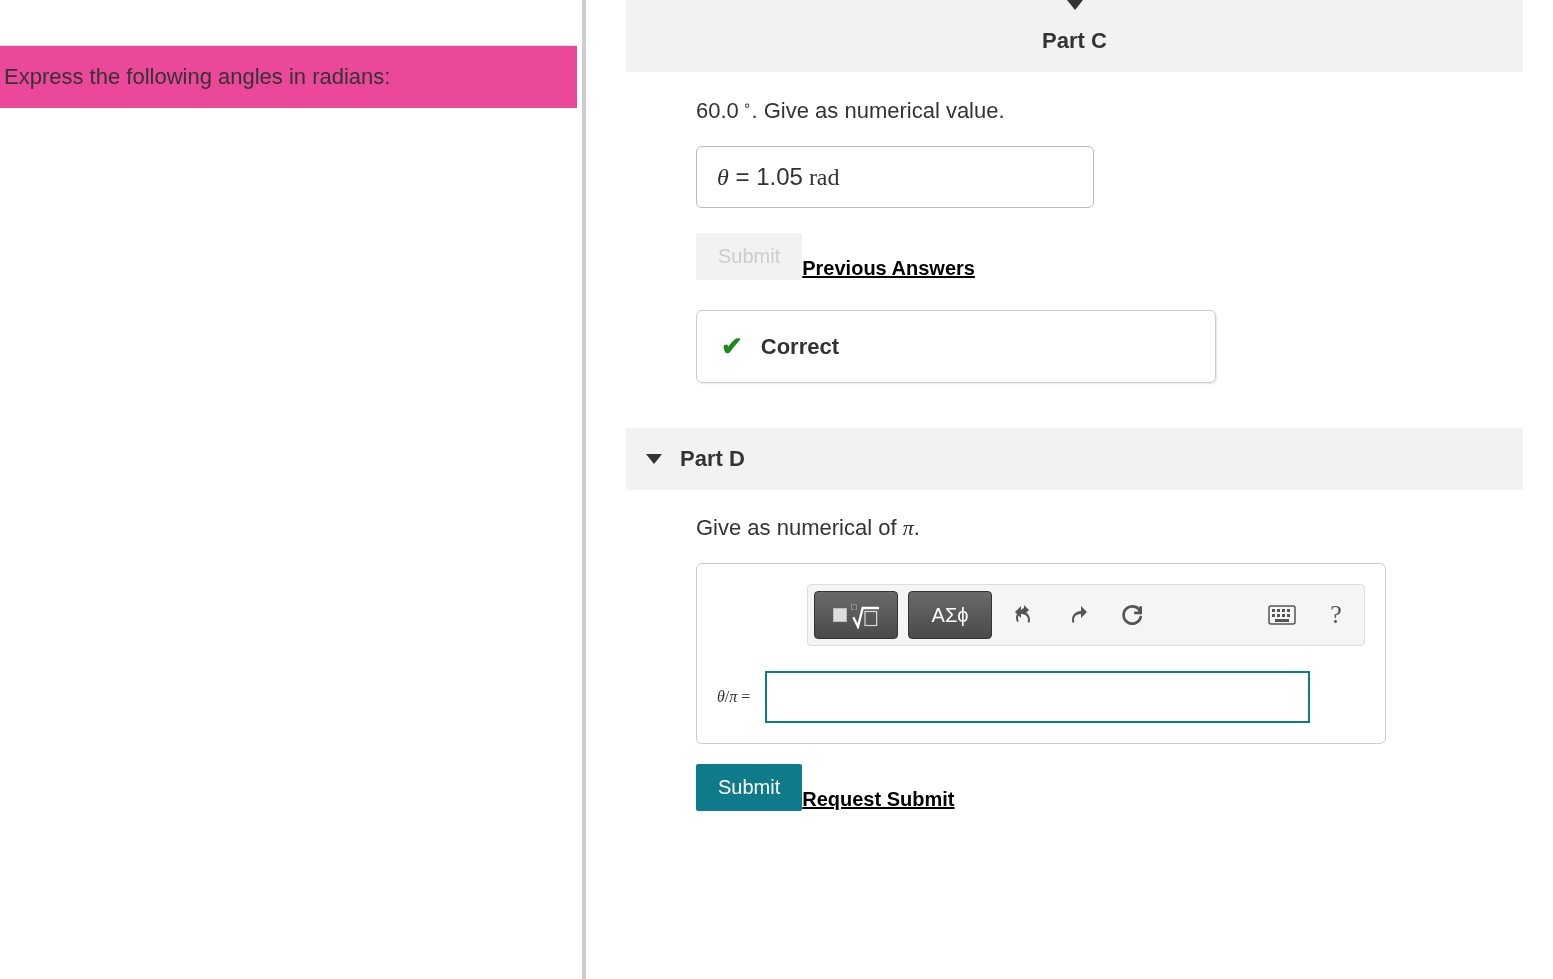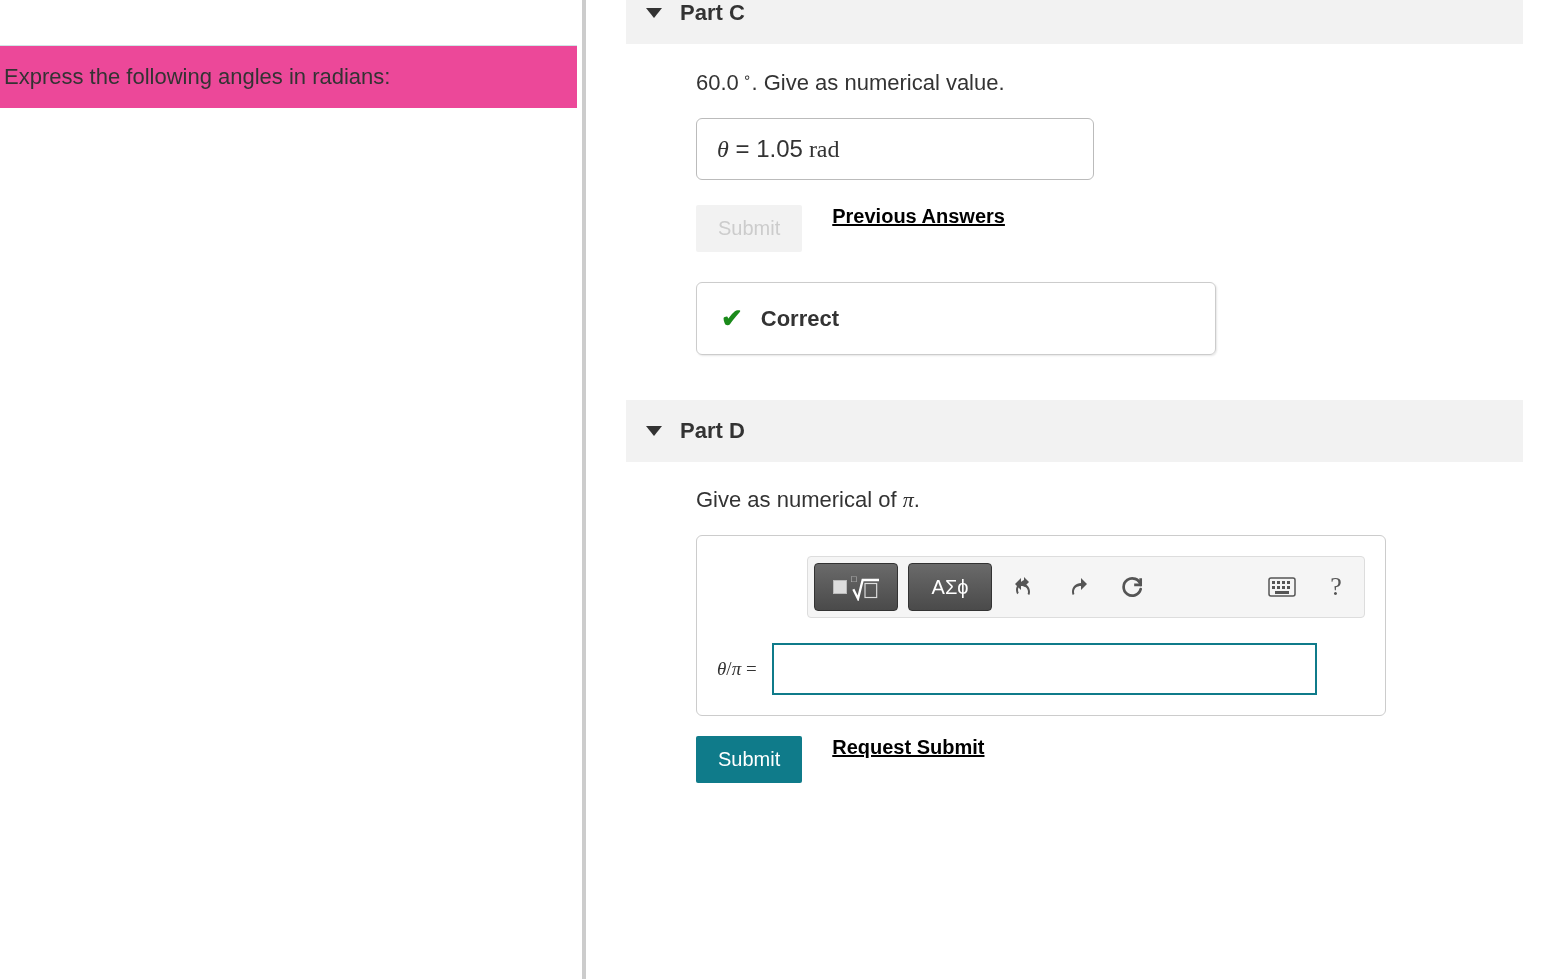--- a/index.html
+++ b/index.html
@@ -37,21 +37,21 @@
       padding-right: 30px;
     }
     .part-header {
       background: #f2f2f2;
       padding: 18px 20px;
       display: flex;
       align-items: center;
       gap: 18px;
       margin-bottom: 25px;
     }
-    .part-header.first { padding-top: 0; margin-top: 0; }
+    .part-header.first { padding-top: 0; margin-top: 0; flex-direction: column; }
     .caret-down {
       width: 0; height: 0;
       border-left: 8px solid transparent;
       border-right: 8px solid transparent;
       border-top: 10px solid #333;
     }
     .part-title {
       font-weight: bold;
       font-size: 22px;
     }
@@ -64,21 +64,21 @@
     .answer-display {
       border: 1px solid #bbb;
       border-radius: 6px;
       padding: 16px 20px;
       width: 398px;
       font-size: 24px;
       margin-bottom: 25px;
     }
     .answer-display .theta { font-style: italic; font-family: Georgia, serif; }
     .answer-display .unit { font-family: Georgia, serif; }
-    .btn-row { display: flex; align-items: flex-start; gap: 30px; margin-bottom: 30px; }
+    .btn-row { display: flex; align-items: flex-end; margin-bottom: 30px; }
     .btn-submit-disabled {
       background: #f2f2f2;
       color: #ccc;
       border: none;
       padding: 12px 22px;
       font-size: 20px;
       border-radius: 2px;
     }
     .btn-submit-active {
       background: #0f7b8a;
@@ -142,21 +142,21 @@
       cursor: pointer;
     }
     .tool-icon-btn {
       width: 44px; height: 44px;
       display: flex; align-items: center; justify-content: center;
       color: #555; font-size: 24px; cursor: pointer;
       background: transparent; border: none;
     }
     .tool-icon-btn.push-right { margin-left: auto; }
     .input-row { display: flex; align-items: center; gap: 15px; }
-    .lhs { font-size: 19px; font-family: Georgia, serif; }
+    .lhs { font-size: 16px; font-family: Georgia, serif; }
     .lhs .theta { font-style: italic; }
     .answer-input {
       border: 2px solid #0f7b8a;
       width: 545px;
       height: 52px;
       font-size: 22px;
       padding: 0 10px;
       outline: none;
     }
     .math-templates {

